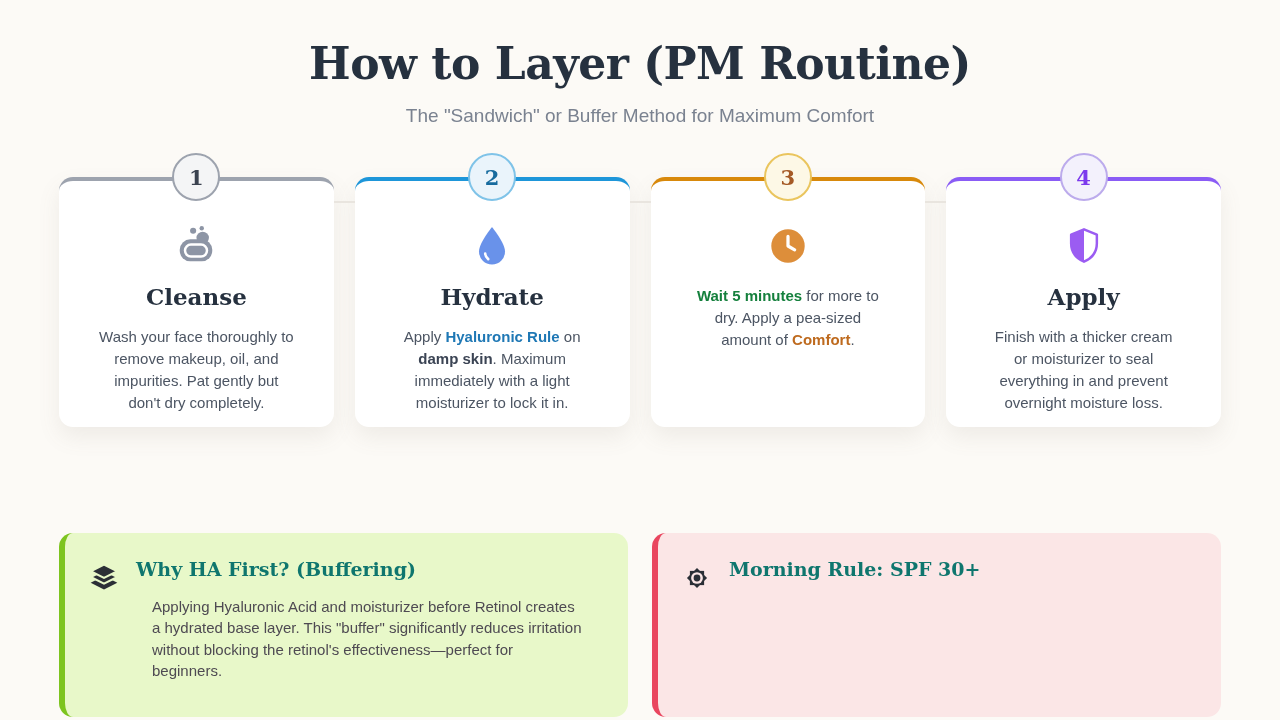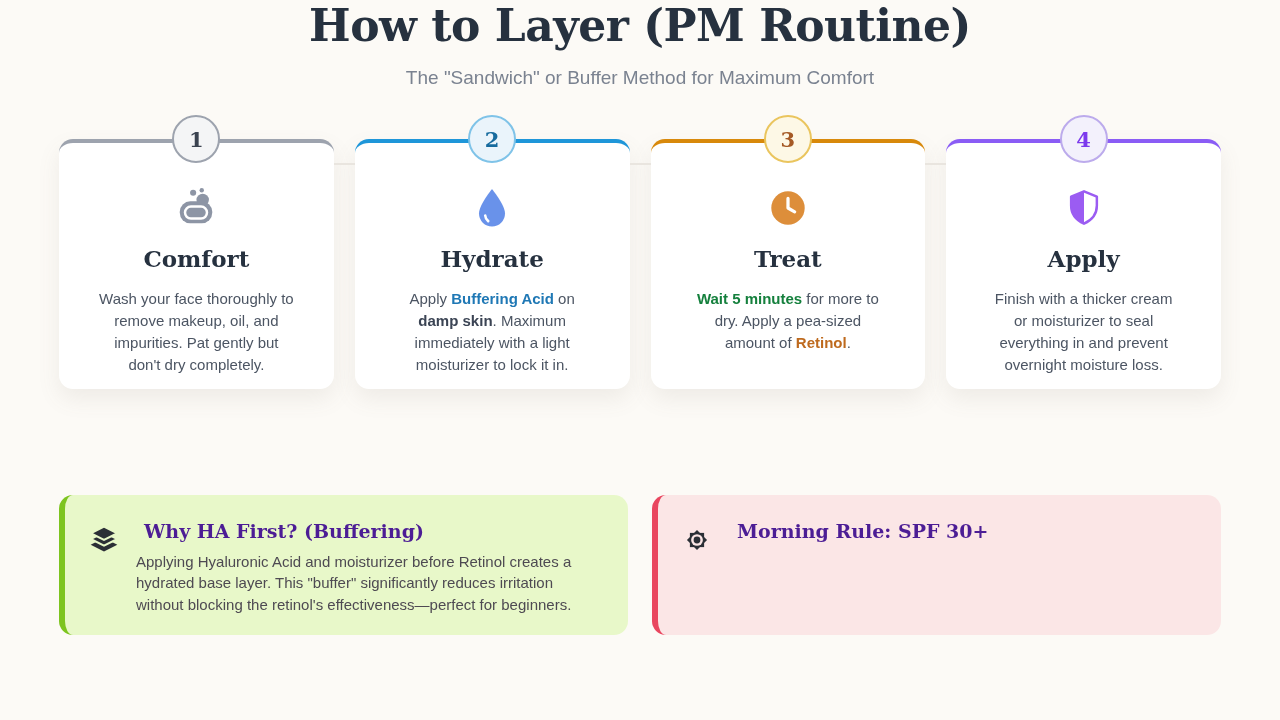--- a/index.html
+++ b/index.html
@@ -2,21 +2,21 @@
 <html><head>
 <meta charset="utf-8">
 <style>
   * { box-sizing: border-box; }
   html,body { margin:0; padding:0; }
   body {
     width:1280px; height:720px; overflow:hidden;
     background:#FCFAF6;
     font-family:"Liberation Sans","DejaVu Sans",sans-serif;
   }
-  .header { text-align:center; }
+  .header { padding-top:38px; text-align:center; }
   .title {
     font-family:"DejaVu Serif","Liberation Serif",serif;
     font-weight:700; font-size:44px; color:#26313F;
     margin:0; letter-spacing:-0.5px;
   }
   .subtitle { margin:16px 0 0; font-size:19px; color:#7A8290; }
 
   .steps { width:1162px; margin:50px auto 0; display:flex; gap:21px; }
   .card {
     position:relative; flex:1; background:#fff;
@@ -43,23 +43,23 @@
   .card-desc { font-size:15px; line-height:1.47; color:#4C5563; margin:16px; }
 
   .callouts { width:1162px; margin:106px auto 0; display:flex; gap:24px; }
   .callout {
     flex:1; min-height:134px; border-left:6px solid; border-radius:14px;
     padding:25px 26px 20px 22px; display:flex; gap:15px; align-items:flex-start;
   }
   .callout-icon { flex:0 0 34px; margin-top:4px; display:flex; justify-content:center; }
   .callout-title {
     font-family:"DejaVu Serif","Liberation Serif",serif;
-    font-weight:700; font-size:19px; color:#4c1d95; margin:0 8px 9px;
+    font-weight:700; font-size:19px; color:#0f766e; margin:0 0 9px;
   }
-  .callout-body { font-size:15px; line-height:1.42; color:#4E4A52; margin:0; }
+  .callout-body { font-size:15px; line-height:1.42; color:#4E4A52; margin:16px; }
 </style>
 </head>
 <body>
 
 <div class="header">
   <h1 class="title">How to Layer (PM Routine)</h1>
   <p class="subtitle">The "Sandwich" or Buffer Method for Maximum Comfort</p>
 </div>
 
 <div class="steps">
@@ -68,46 +68,45 @@
     <div class="badge" style="background-color: rgb(244, 245, 246); border-color: rgb(157, 163, 174); color: rgb(59, 67, 80);">1</div>
     <div class="card-icon" style="color: rgb(141, 149, 165);">
       <svg width="46" height="44" viewBox="0 0 48 46">
         <circle cx="21" cy="7" r="3.2" fill="currentColor"></circle>
         <circle cx="30" cy="4.5" r="2.3" fill="currentColor"></circle>
         <rect x="7" y="16" width="34" height="23" rx="11" fill="currentColor"></rect>
         <circle cx="31" cy="14.5" r="6.5" fill="currentColor"></circle>
         <rect x="12.5" y="21.5" width="23" height="12.5" rx="6.2" fill="none" stroke="#ffffff" stroke-width="2.6"></rect>
       </svg>
     </div>
-    <h2 class="card-title">Comfort</h2>
+    <h2 class="card-title">Cleanse</h2>
     <p class="card-desc"><span>Wash your face thoroughly to remove makeup, oil, and impurities. Pat gently but don't dry completely.</span></p>
   </div>
 
   <div class="card" style="border-top-color: rgb(30, 150, 217);">
     <div class="badge" style="background-color: rgb(234, 244, 251); border-color: rgb(127, 195, 232); color: rgb(23, 107, 158);">2</div>
     <div class="card-icon" style="color: rgb(105, 146, 234);">
       <svg width="40" height="44" viewBox="0 0 40 44">
         <path d="M20 3 C 20 3 7 19 7 27.5 A 13 13 0 0 0 33 27.5 C 33 19 20 3 20 3 Z" fill="currentColor"></path>
         <path d="M13.2 29.5 a 7.8 7.8 0 0 0 3 5.6" stroke="#ffffff" stroke-width="2.6" fill="none" stroke-linecap="round"></path>
       </svg>
     </div>
     <h2 class="card-title">Hydrate</h2>
-    <p class="card-desc"><span>Apply </span><span style="font-weight: 700; color: rgb(31, 120, 181);">Buffering Acid</span><span> on </span><span style="font-weight: 700; color: rgb(59, 68, 84);">damp skin</span><span>. Maximum immediately with a light moisturizer to lock it in.</span></p>
+    <p class="card-desc"><span>Apply </span><span style="font-weight: 700; color: rgb(31, 120, 181);">Hyaluronic Rule</span><span> on </span><span style="font-weight: 700; color: rgb(59, 68, 84);">damp skin</span><span>. Maximum immediately with a light moisturizer to lock it in.</span></p>
   </div>
 
   <div class="card" style="border-top-color: rgb(216, 137, 11);">
     <div class="badge" style="background-color: rgb(253, 248, 230); border-color: rgb(234, 197, 94); color: rgb(165, 90, 38);">3</div>
     <div class="card-icon" style="color: rgb(221, 142, 58);">
       <svg width="42" height="42" viewBox="0 0 44 44">
         <circle cx="22" cy="22" r="17.5" fill="currentColor"></circle>
         <path d="M22 12 V 22 L 29 26" stroke="#ffffff" stroke-width="3.4" fill="none" stroke-linecap="round" stroke-linejoin="round"></path>
       </svg>
     </div>
-    <h2 class="card-title">Treat</h2>
-    <p class="card-desc"><span style="font-weight: 700; color: #15803d;">Wait 5 minutes</span><span> for more to dry. Apply a pea-sized amount of </span><span style="font-weight: 700; color: rgb(190, 106, 30);">Retinol</span><span>.</span></p>
+    <p class="card-desc"><span style="font-weight: 700; color: #15803d;">Wait 5 minutes</span><span> for more to dry. Apply a pea-sized amount of </span><span style="font-weight: 700; color: rgb(190, 106, 30);">Comfort</span><span>.</span></p>
   </div>
 
   <div class="card" style="border-top-color: rgb(138, 92, 245);">
     <div class="badge" style="background-color: rgb(243, 241, 252); border-color: rgb(188, 171, 236); color: rgb(124, 58, 237);">4</div>
     <div class="card-icon" style="color: rgb(155, 92, 242);">
       <svg width="42" height="40" viewBox="0 0 44 42">
         <path fill="currentColor" d="M22 3.5 L8.5 9 V18.5 C8.5 28 14 34 22 37.5 Z"></path>
         <path fill="none" stroke="currentColor" stroke-width="2.6" stroke-linejoin="round" d="M22 3.5 L35.5 9 V18.5 C35.5 28 30 34 22 37.5 C14 34 8.5 28 8.5 18.5 V9 Z"></path>
       </svg>
     </div>

